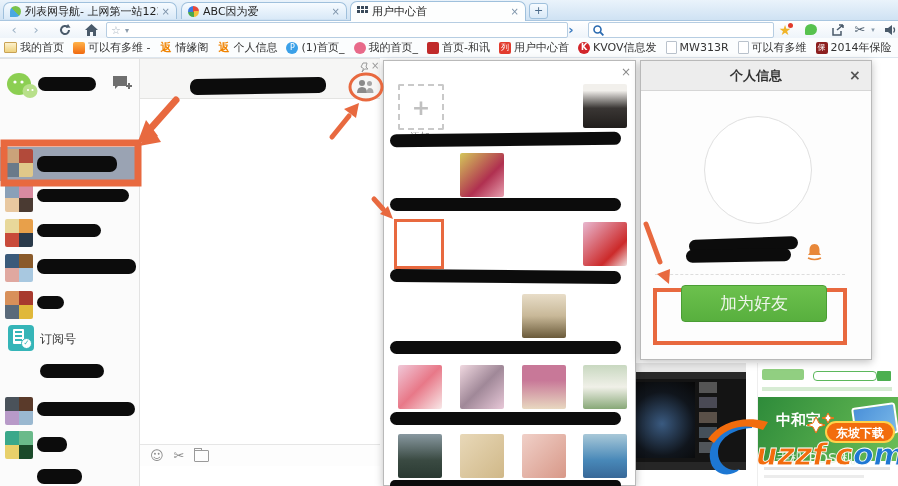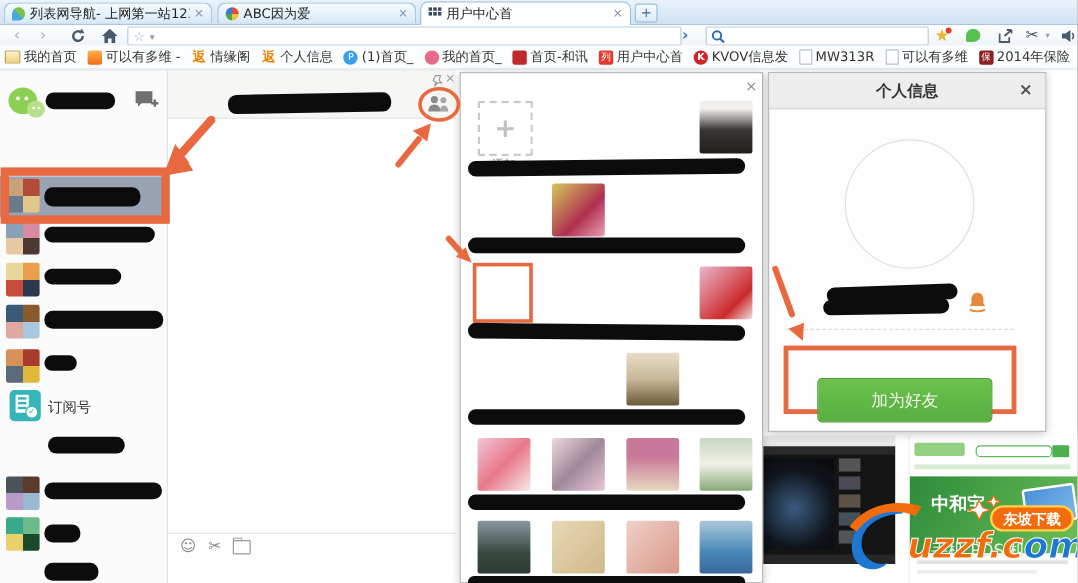--- a/index.html
+++ b/index.html
@@ -91,22 +91,22 @@
   .ocell{position:absolute;width:44px;height:44px;border:3px solid #e8693f;background:#fff;}
 
   
   .profile{position:absolute;left:640px;top:60px;width:232px;height:300px;background:#fdfdfd;border:1px solid #b9b9b9;
            box-shadow:0 2px 8px rgba(0,0,0,.25);box-sizing:border-box;z-index:4;}
   .pf-head{position:absolute;left:0;top:0;width:230px;height:30px;background:#ededed;border-bottom:1px solid #d6d6d6;
            display:flex;align-items:center;justify-content:center;font-size:13px;font-weight:bold;color:#333;box-sizing:border-box;}
   .pf-avatar{position:absolute;left:63px;top:55px;width:106px;height:106px;border:1px solid #e0e0e0;border-radius:50%;background:#fff;}
   .pf-dash{position:absolute;left:14px;top:213px;width:190px;border-top:1px dashed #ddd;}
   .pf-orect{position:absolute;left:12px;top:227px;width:194px;height:57px;border:4px solid #e8693f;box-sizing:border-box;}
-  .btn-green{position:absolute;left:40px;top:254px;width:144px;height:35px;background:linear-gradient(#6cc14d,#58af3e);
-             border:1px solid #4a9e34;border-radius:4px;color:#eef5ea;font-size:14px;display:flex;align-items:center;justify-content:center;}
+  .btn-green{position:absolute;left:40px;top:224px;width:144px;height:35px;background:linear-gradient(#6cc14d,#58af3e);
+             border:1px solid #4a9e34;border-radius:4px;color:#eef5ea;font-size:17px;display:flex;align-items:center;justify-content:center;}
 
   
   .bg-area{position:absolute;left:628px;top:356px;width:270px;height:130px;background:#fff;z-index:1;}
   .bg-strip{position:absolute;left:872px;top:60px;width:26px;height:300px;background:#fff;z-index:1;}
   .thumb-dark{position:absolute;left:5px;top:16px;width:113px;height:98px;background:#141414;overflow:hidden;}
   .thumb-green{position:absolute;left:129px;top:7px;width:141px;height:123px;background:#fff;overflow:hidden;border-left:1px solid #eee;}
   .tg-banner{position:absolute;left:0;top:34px;width:141px;height:64px;background:linear-gradient(120deg,#2e8b3a,#6cbf57);}
   .tg-card{position:absolute;left:95px;top:8px;width:40px;height:27px;background:linear-gradient(135deg,#4a90d9,#7ab8e8);
            border:2px solid #fff;border-radius:3px;transform:rotate(-8deg);}
 

